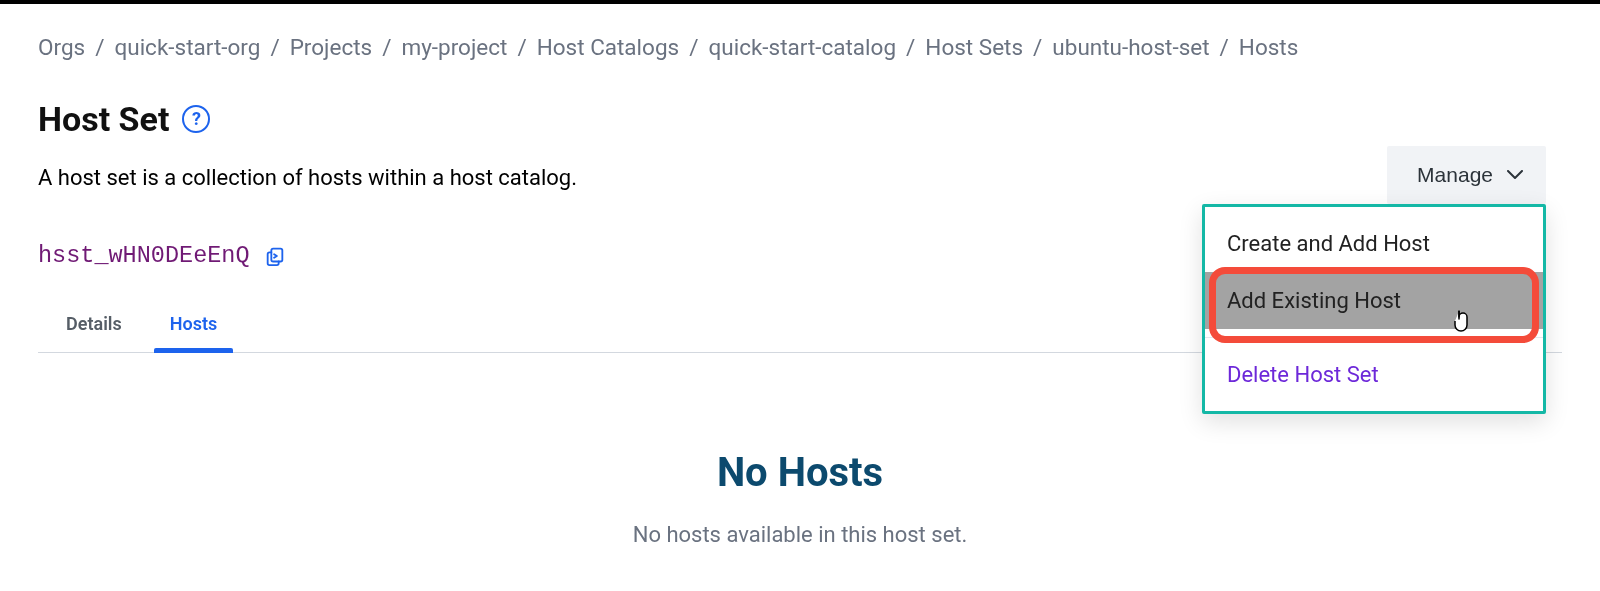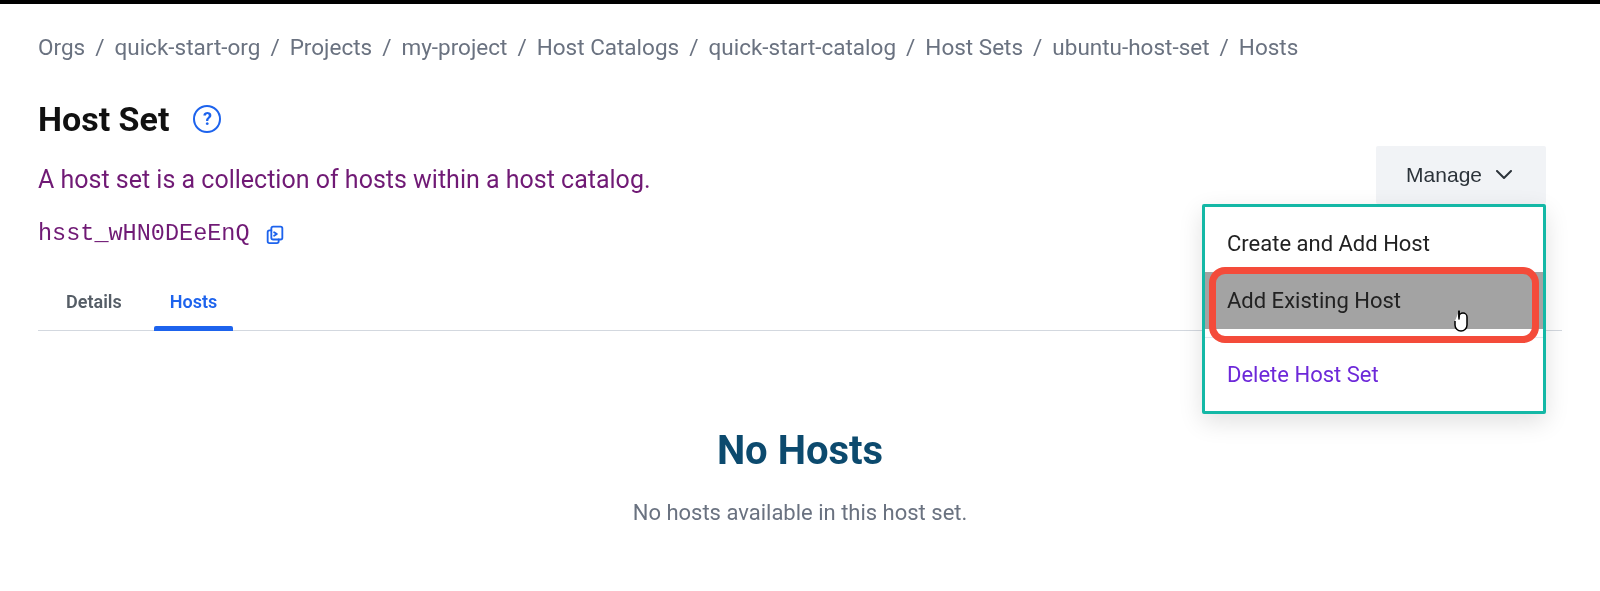--- a/index.html
+++ b/index.html
@@ -27,21 +27,21 @@
     .breadcrumb a {
       color: #6a7280;
       text-decoration: none;
     }
     .breadcrumb .sep { color: #6a7280; padding: 0 4px; }
     .breadcrumb .current { color: #6a7280; }
 
     .title-row {
       display: flex;
       align-items: center;
-      gap: 24px;
+      gap: 13px;
       margin-bottom: 26px;
     }
     .page-title {
       font-size: 34px;
       font-weight: 700;
       color: #111;
     }
     .help-icon {
       width: 28px;
       height: 28px;
@@ -50,23 +50,23 @@
       color: #1d63ed;
       font-weight: 700;
       font-size: 18px;
       display: inline-flex;
       align-items: center;
       justify-content: center;
       line-height: 1;
     }
 
     .description {
-      font-size: 25px;
-      color: #701a75;
-      margin-bottom: 26px;
+      font-size: 22px;
+      color: #000000;
+      margin-bottom: 52px;
     }
 
     .id-row {
       display: flex;
       align-items: center;
       gap: 14px;
       margin-bottom: 36px;
     }
     .resource-id {
       font-family: ui-monospace, SFMono-Regular, "SF Mono", Menlo, Consolas, "Liberation Mono", monospace;
@@ -126,21 +126,21 @@
     
     .manage-wrap {
       position: absolute;
       top: 142px;
       right: 54px;
     }
     .manage-btn {
       background: #f1f3f6;
       border: none;
       height: 58px;
-      padding: 0 34px 0 30px;
+      padding: 0 23px 0 30px;
       font-size: 21px;
       color: #2c333a;
       display: inline-flex;
       align-items: center;
       gap: 14px;
       cursor: pointer;
       border-radius: 2px;
       margin-left: 14px;
     }
     .chev {

